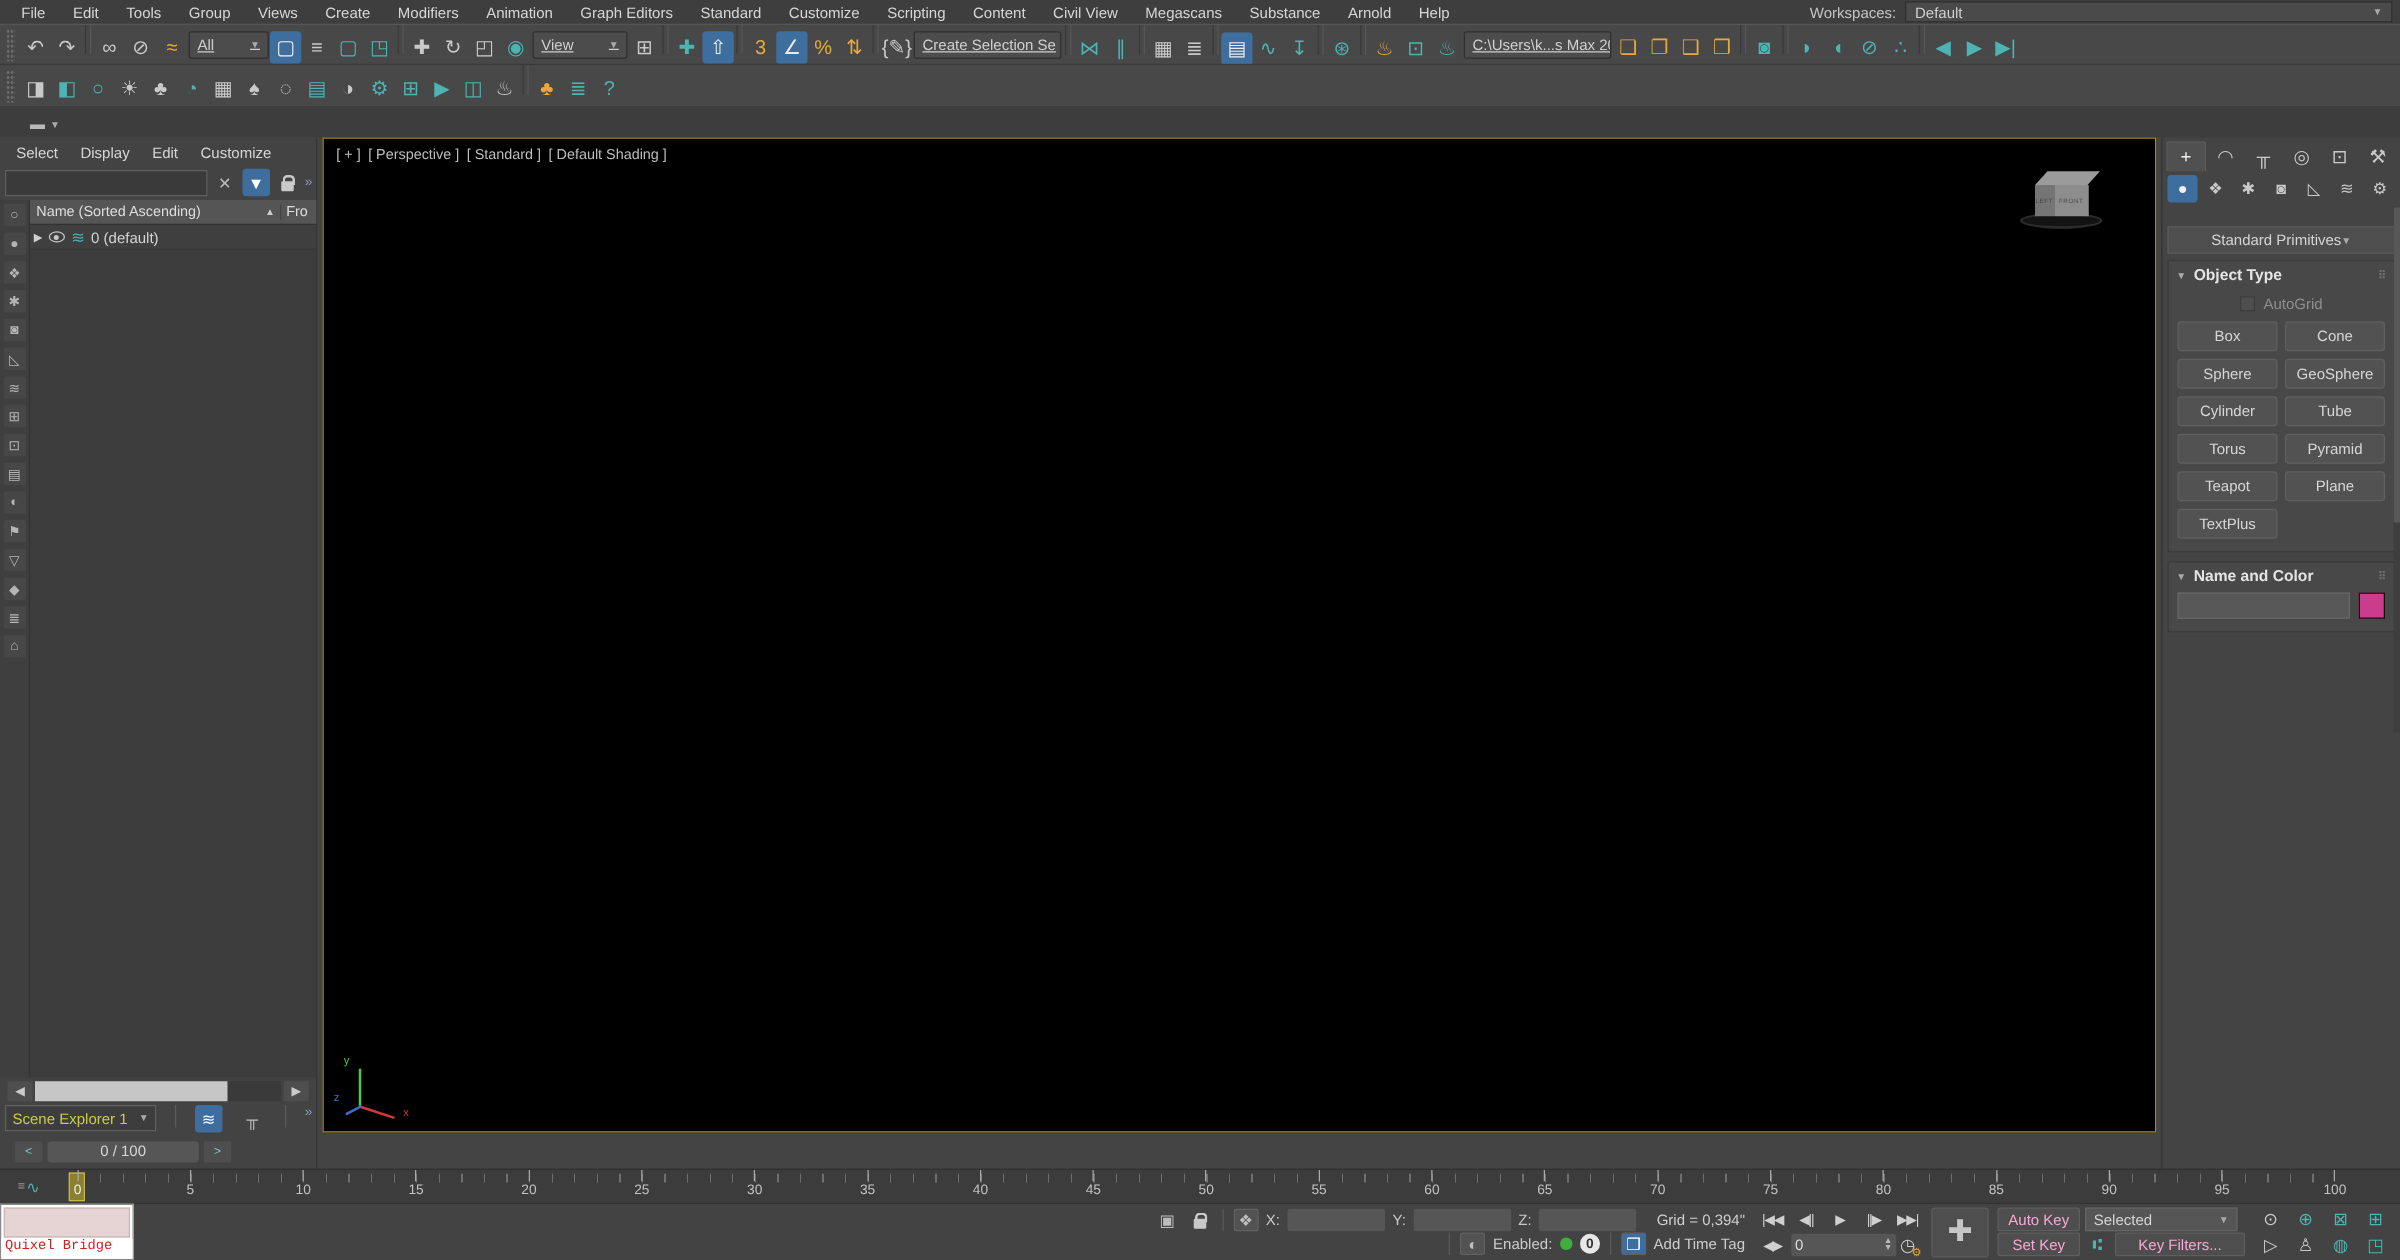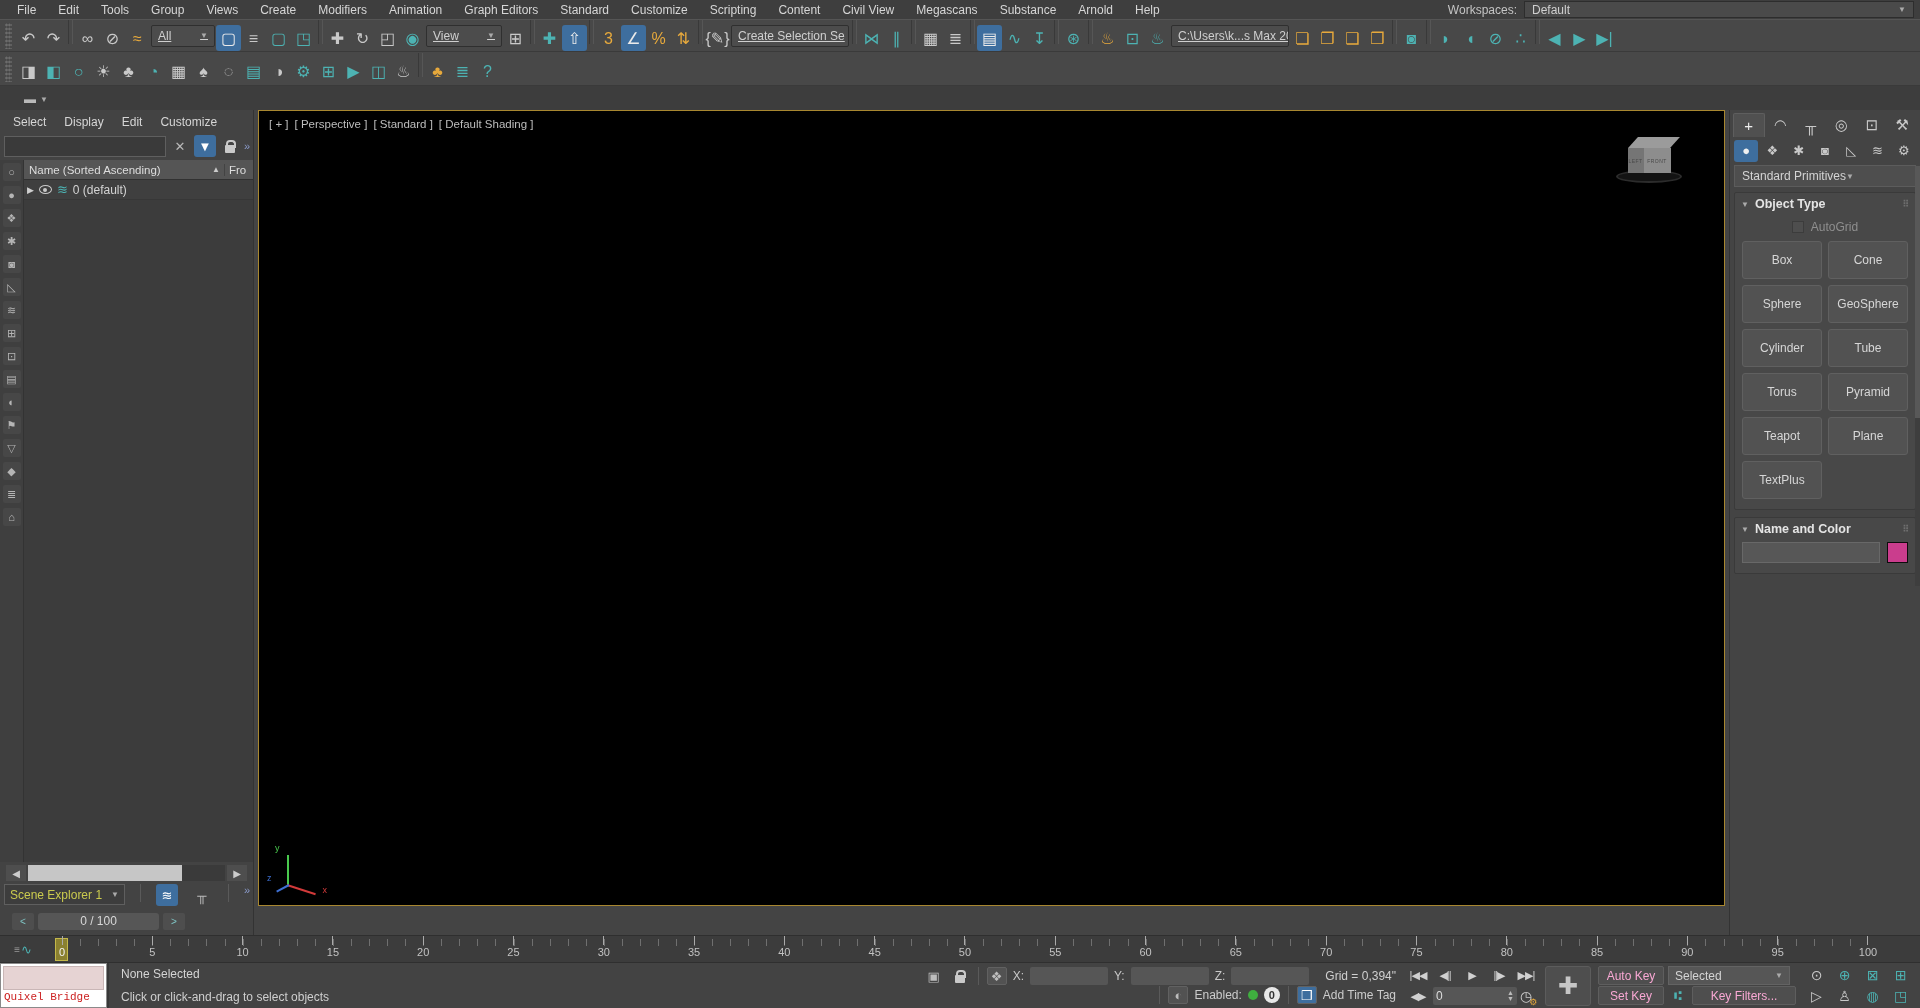--- a/index.html
+++ b/index.html
@@ -93,29 +93,29 @@
   .axis-lbl.y { color:#49c94e; left:8px; top:0; }
   .axis-lbl.z { color:#3d6fd2; left:0; bottom:14px; }
   
   .right-panel { width:191px; flex:0 0 auto; background:#444444; border-left:1px solid #333; display:flex; flex-direction:column; padding:0 1px; position:relative; }
   .rp-tabs { display:flex; align-items:flex-end; height:27px; padding:2px 2px 0; gap:1px; }
   .rp-tab { flex:1; height:24px; display:flex; align-items:center; justify-content:center; color:#c9c9c9; font-size:15px; }
   .rp-tab.active { background:#505050; border:1px solid #5e5e5e; border-bottom:none; border-radius:2px 2px 0 0; color:#eee; }
   .rp-sub { display:flex; align-items:center; height:27px; gap:2px; padding:2px 3px; }
   .rp-sub-icon { flex:1; height:22px; display:flex; align-items:center; justify-content:center; color:#c9c9c9; font-size:13px; border-radius:3px; }
   .rp-sub-icon.active { background:#3e6e9e; color:#f0f0f0; }
-  .rp-dd { height:22px; margin:1px 3px 5px; background:#4e4e4e; border:1px solid #5c5c5c; display:flex; align-items:center; justify-content:flex-start; padding:0 7px; color:#d4d4d4; }
+  .rp-dd { height:22px; margin:17px 3px 5px; background:#4e4e4e; border:1px solid #5c5c5c; display:flex; align-items:center; justify-content:center; padding:0 24px; color:#d4d4d4; }
   .rollout { margin:0 3px 7px; background:#484848; border:1px solid #3a3a3a; border-radius:2px; }
   .rollout-header { height:22px; display:flex; align-items:center; gap:6px; padding:0 6px; color:#e4e4e4; font-weight:bold; font-size:12.5px; }
   .ro-caret { font-size:8px; color:#aaaaaa; }
   .grip { margin-left:auto; color:#6f6f6f; font-size:9px; }
   .autogrid-row { display:flex; align-items:center; justify-content:center; gap:7px; height:24px; color:#8f8f8f; }
   .checkbox { width:12px; height:12px; background:#4e4e4e; border:1px solid #3c3c3c; }
   .obj-grid { display:grid; grid-template-columns:1fr 1fr; gap:6px; padding:2px 7px 10px; }
-  .obj-btn { height:38px; background:#525252; border:1px solid #606060; border-radius:3px; color:#d6d6d6; display:flex; align-items:center; justify-content:center; }
+  .obj-btn { height:24px; background:#525252; border:1px solid #606060; border-radius:3px; color:#d6d6d6; display:flex; align-items:center; justify-content:center; }
   .name-color-body { display:flex; align-items:center; gap:7px; padding:2px 7px 10px; }
   .nc-input { flex:1; min-width:0; height:21px; background:#575757; border:1px solid #686868; font:inherit; color:#ddd; padding:0 4px; }
   .color-swatch { width:21px; height:21px; flex:0 0 auto; background:#ca3d8d; border:1px solid #0d0d0d; }
   .rp-scroll { position:absolute; right:0; top:56px; width:5px; height:420px; background:#3e3e3e; }
   .rp-scroll-thumb { position:absolute; top:0; width:100%; height:60%; background:#585858; }
   
   .timeline { height:27px; flex:0 0 auto; background:#3c3c3c; border-top:1px solid #2f2f2f; display:flex; align-items:stretch; position:relative; }
   .tl-left { width:46px; flex:0 0 auto; display:flex; align-items:center; justify-content:center; gap:1px; }
   .tl-lines { color:#9a9a9a; font-size:10px; }
   .tl-wave { color:#4db3b3; font-size:13px; }
@@ -499,24 +499,20 @@
           </span>
       </div>
     </div>
   </div>
 
   <div class="statusbar">
     <div class="bridge">
       <div class="bridge-thumb"></div>
       <div class="bridge-title">Quixel Bridge</div>
     </div>
-    <div class="prompt-col">
-      <span class="status-line1">None Selected</span>
-      <span class="status-line2">Click or click-and-drag to select objects</span>
-    </div>
     <div class="mid-col">
       <div class="mid-row">
         <span class="mini-icon">▣</span>
         <span class="mini-icon">
             <span class="lock-shape"></span>
           </span>
         <span class="v-sep"></span>
         <span class="mini-icon boxed">❖</span>
         <span class="coord-label">X:</span>
         <span class="coord-field"></span>

